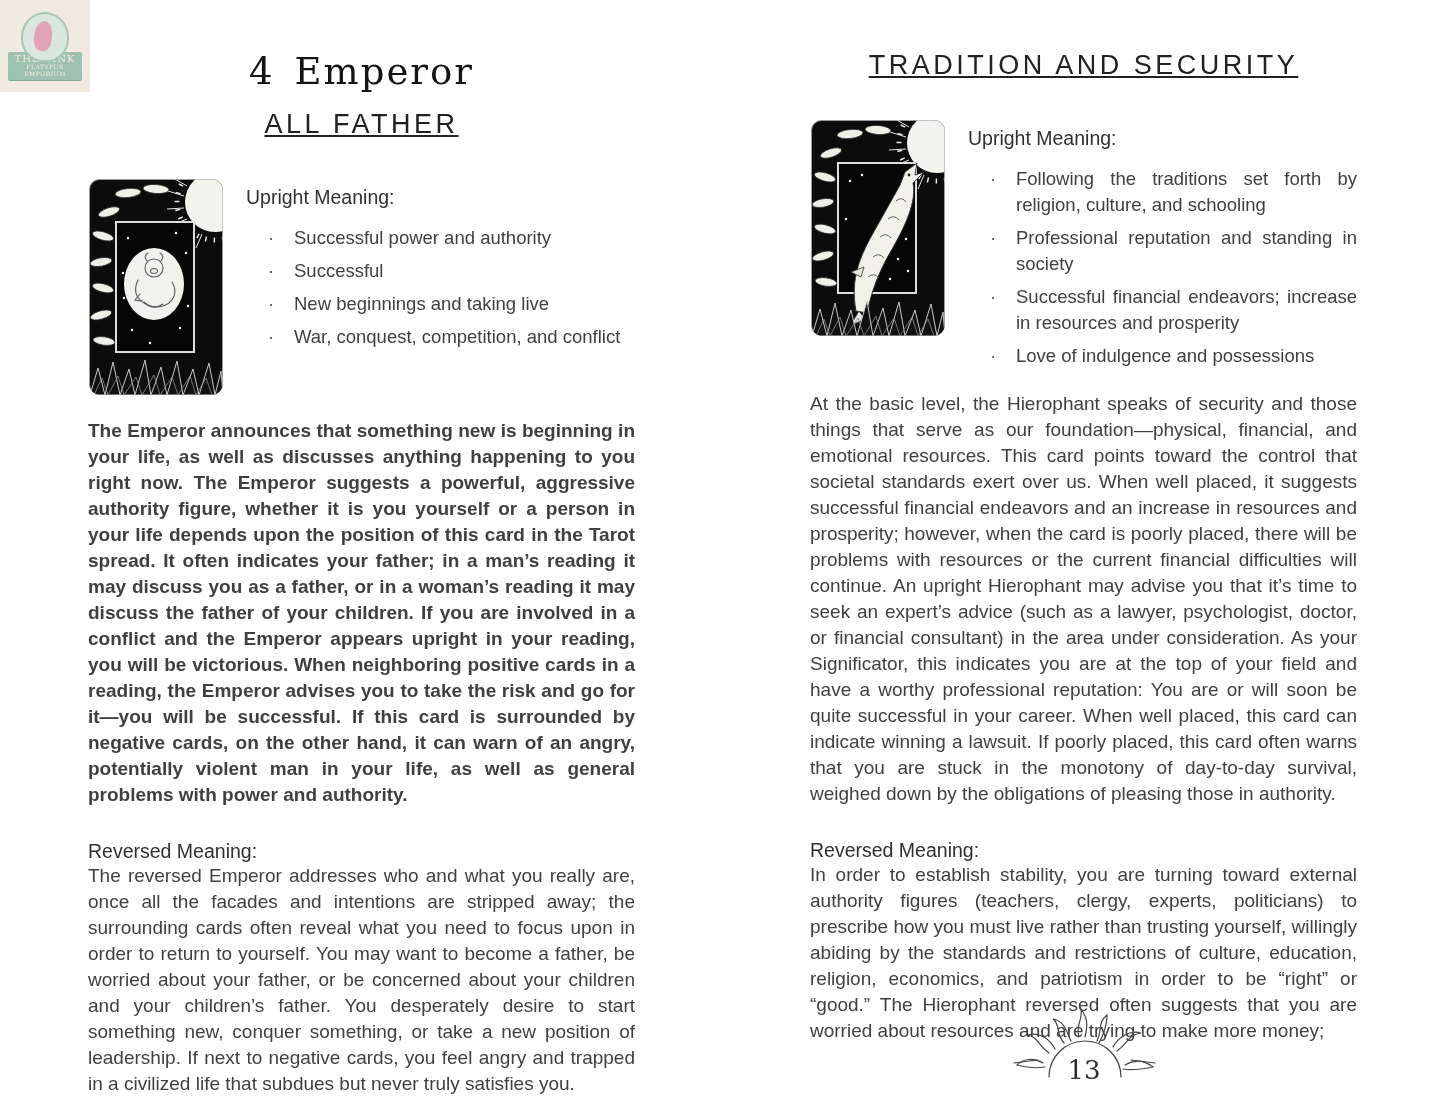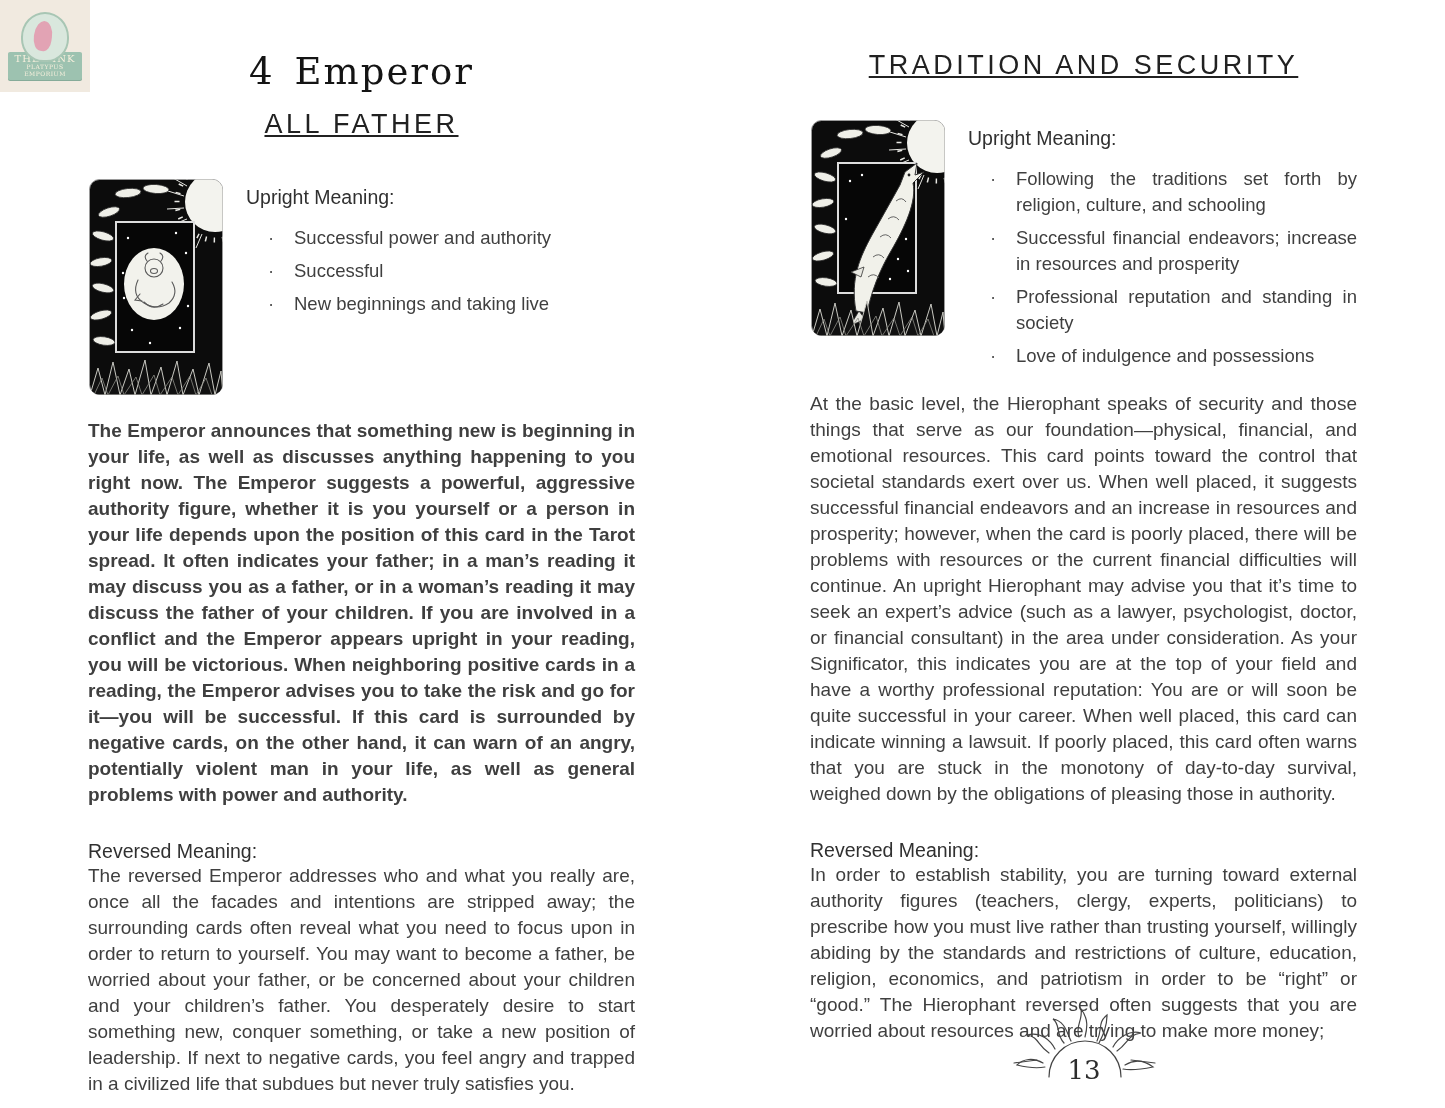--- a/index.html
+++ b/index.html
@@ -142,20 +142,21 @@
         <path d="M6 217 L14 200 L20 217 L30 198 L36 217 L48 199 L54 217 L66 197 L72 217 L84 199 L90 217 L102 198 L108 217 L118 200 L124 217" fill="none" stroke="#8d8d87" stroke-width="0.8"></path>
       </g>
     </svg>
 
     <div class="upright-block">
       <p class="meaning-heading">Upright Meaning:</p>
       <ul class="bullet-list">
         <li>Successful power and authority</li>
         <li>Successful</li>
         <li>New beginnings and taking live</li>
+        <li>War, conquest, competition, and conflict</li>
       </ul>
     </div>
   </div>
 
   <p class="body-paragraph main">The Emperor announces that something new is beginning in your life, as well as discusses anything happening to you right now. The Emperor suggests a powerful, aggressive authority figure, whether it is you yourself or a person in your life depends upon the position of this card in the Tarot spread. It often indicates your father; in a man’s reading it may discuss you as a father, or in a woman’s reading it may discuss the father of your children. If you are involved in a conflict and the Emperor appears upright in your reading, you will be victorious. When neighboring positive cards in a reading, the Emperor advises you to take the risk and go for it—you will be successful. If this card is surrounded by negative cards, on the other hand, it can warn of an angry, potentially violent man in your life, as well as general problems with power and authority.</p>
 
   <div class="reversed-block">
     <p class="meaning-heading">Reversed Meaning:</p>
     <p class="body-paragraph">The reversed Emperor addresses who and what you really are, once all the facades and intentions are stripped away; the surrounding cards often reveal what you need to focus upon in order to return to yourself. You may want to become a father, be worried about your father, or be concerned about your children and your children’s father. You desperately desire to start something new, conquer something, or take a new position of leadership. If next to negative cards, you feel angry and trapped in a civilized life that subdues but never truly satisfies you.</p>
   </div>
@@ -221,22 +222,22 @@
         </g>
         <path d="M2 217 L10 190 L17 217 L25 184 L32 217 L41 191 L47 217 L57 182 L63 217 L73 189 L79 217 L89 183 L95 217 L105 191 L111 217 L121 185 L127 217 L133 193 L135 217 Z" fill="#111111" stroke="#c9c9c2" stroke-width="1"></path>
         <path d="M6 217 L14 200 L20 217 L30 198 L36 217 L48 199 L54 217 L66 197 L72 217 L84 199 L90 217 L102 198 L108 217 L118 200 L124 217" fill="none" stroke="#8d8d87" stroke-width="0.8"></path>
       </g>
     </svg>
 
     <div class="upright-block">
       <p class="meaning-heading">Upright Meaning:</p>
       <ul class="bullet-list">
         <li>Following the traditions set forth by religion, culture, and schooling</li>
+        <li>Professional reputation and standing in society</li>
         <li>Successful financial endeavors; increase in resources and prosperity</li>
-        <li>Professional reputation and standing in society</li>
         <li>Love of indulgence and possessions</li>
       </ul>
     </div>
   </div>
 
   <p class="body-paragraph main">At the basic level, the Hierophant speaks of security and those things that serve as our foundation—physical, financial, and emotional resources. This card points toward the control that societal standards exert over us. When well placed, it suggests successful financial endeavors and an increase in resources and prosperity; however, when the card is poorly placed, there will be problems with resources or the current financial difficulties will continue. An upright Hierophant may advise you that it’s time to seek an expert’s advice (such as a lawyer, psychologist, doctor, or financial consultant) in the area under consideration. As your Significator, this indicates you are at the top of your field and have a worthy professional reputation: You are or will soon be quite successful in your career. When well placed, this card can indicate winning a lawsuit. If poorly placed, this card often warns that you are stuck in the monotony of day-to-day survival, weighed down by the obligations of pleasing those in authority.</p>
 
   <div class="reversed-block">
     <p class="meaning-heading">Reversed Meaning:</p>
     <p class="body-paragraph">In order to establish stability, you are turning toward external authority figures (teachers, clergy, experts, politicians) to prescribe how you must live rather than trusting yourself, willingly abiding by the standards and restrictions of culture, education, religion, economics, and patriotism in order to be “right” or “good.” The Hierophant reversed often suggests that you are worried about resources and are trying to make more money;</p>

